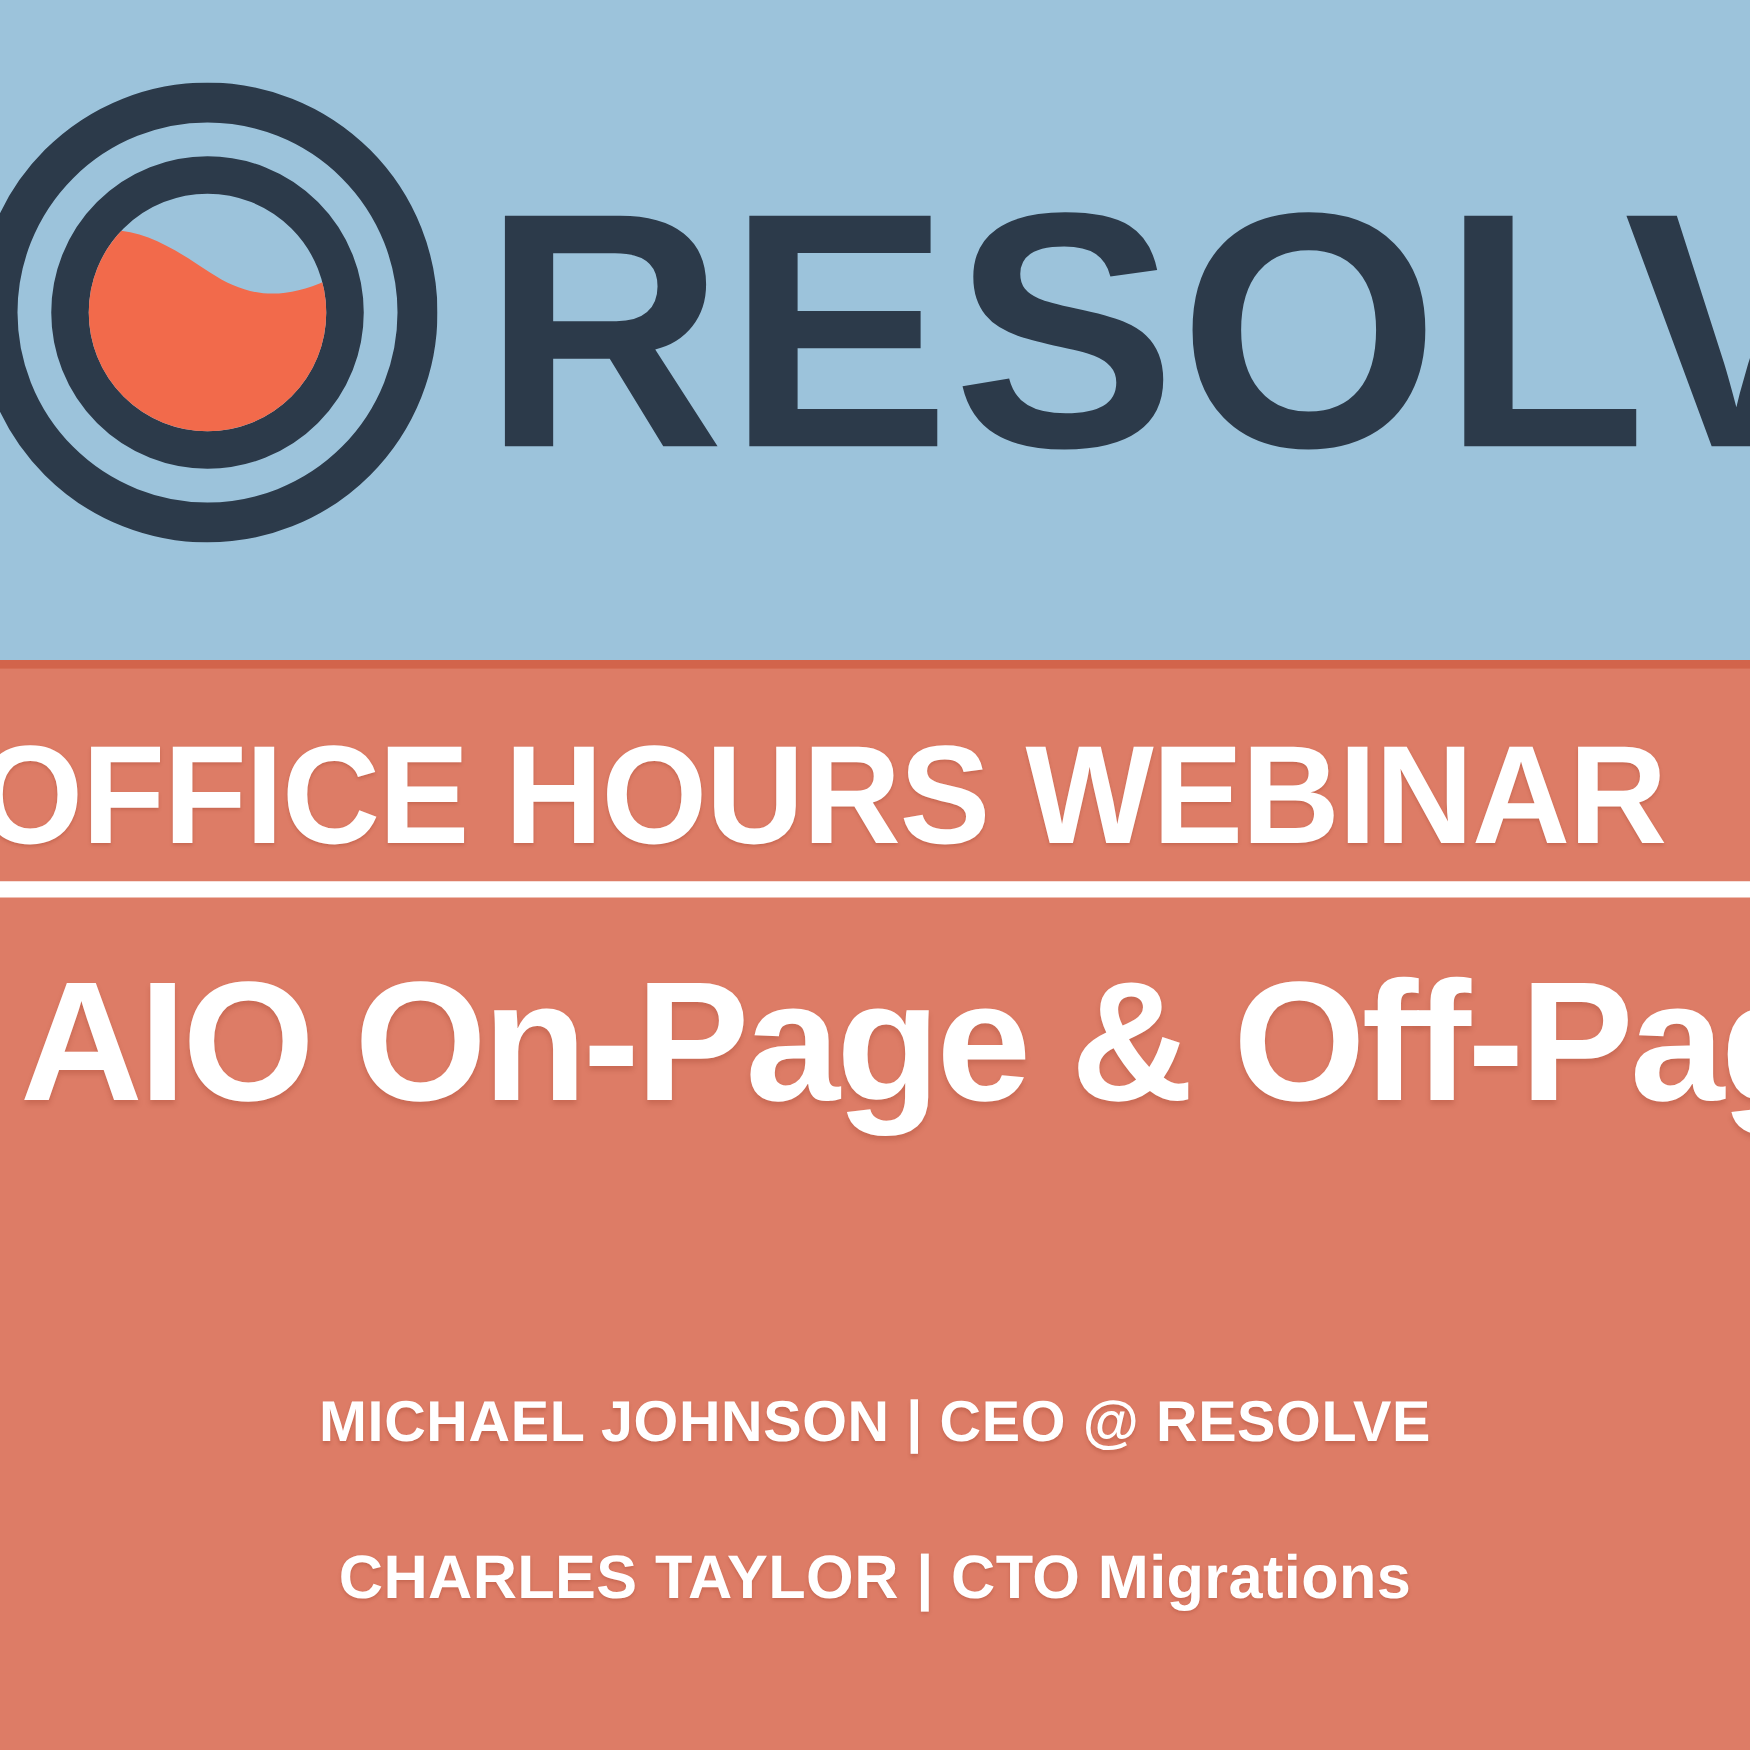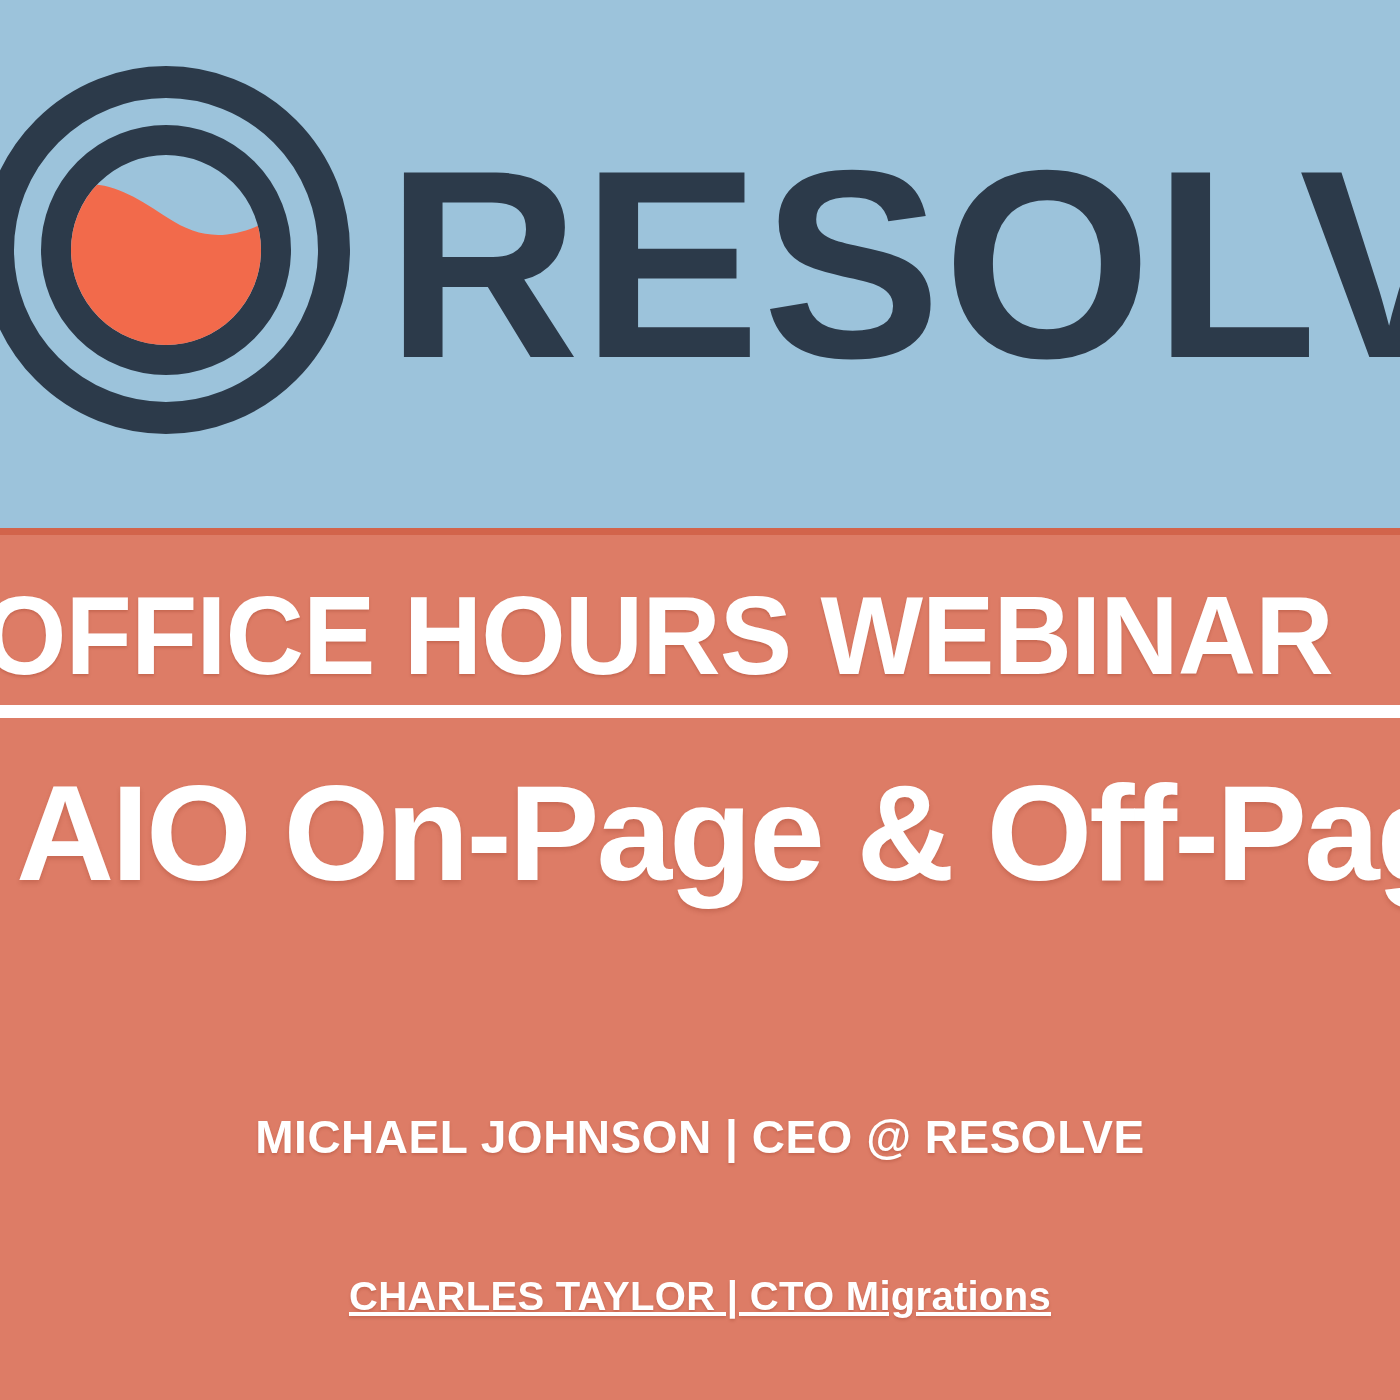--- a/index.html
+++ b/index.html
@@ -130,26 +130,25 @@
   .speaker-line {
     font-family: "Liberation Sans", sans-serif;
     font-weight: 700;
     color: #FFFFFF;
     white-space: nowrap;
     text-shadow: 0 2px 3px rgba(140,50,30,0.28);
   }
   .speaker-line.primary {
     font-size: 46px;
     letter-spacing: 0.5px;
-    margin-bottom: 110px;
+    margin-bottom: 70px;
   }
   .speaker-line.secondary {
-    font-size: 40px;
+    font-size: 49px;
     letter-spacing: 0.3px;
-    text-decoration: underline;
   }
 </style>
 </head>
 <body>
 
 <div class="slide">
 
   <div class="brand-band">
 
     <div class="logo-mark">

